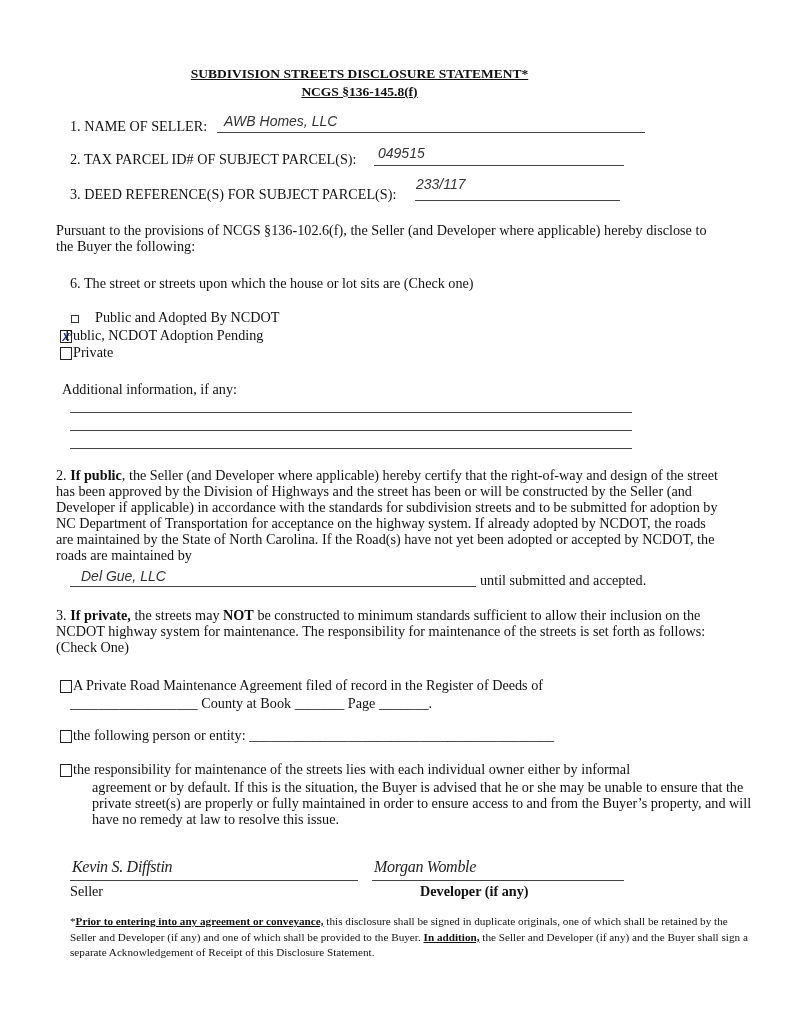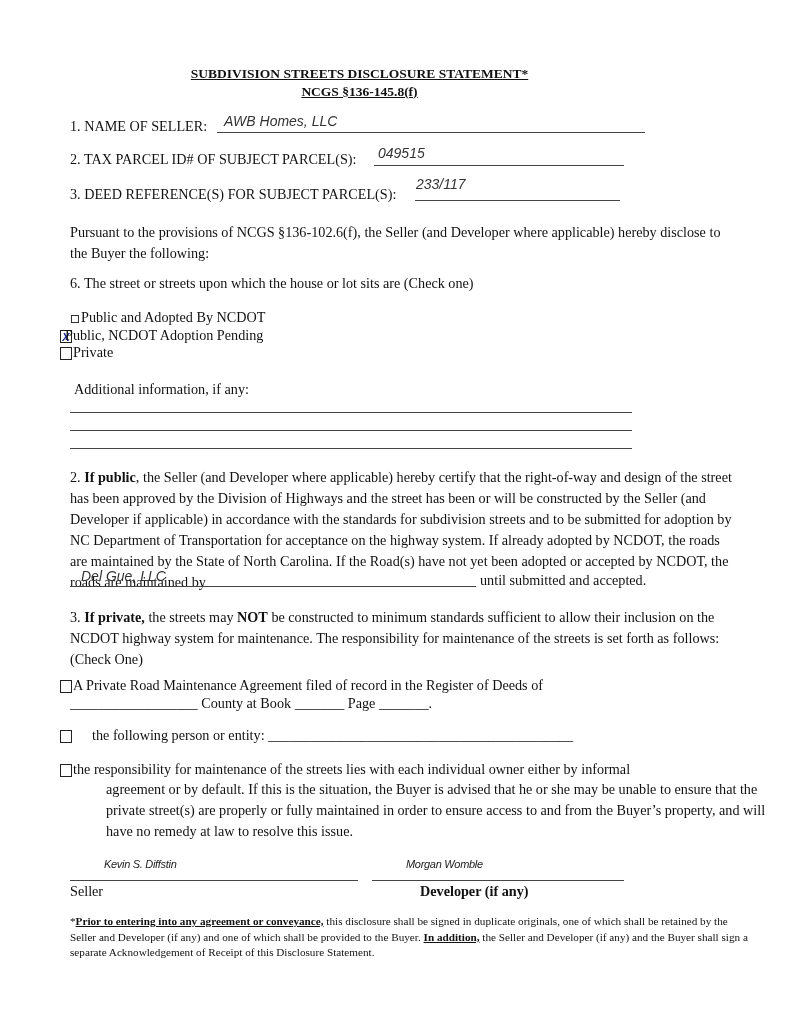--- a/index.html
+++ b/index.html
@@ -2,26 +2,26 @@
 <html><head>
 <meta charset="utf-8">
 <style>
   html, body { margin: 0; padding: 0; background: #ffffff; }
   body { width: 791px; height: 1024px; position: relative; overflow: hidden;
          font-family: "Liberation Serif", serif; color: #111; font-size: 14.2px; }
   .abs { position: absolute; white-space: nowrap; }
   .title { font-weight: bold; text-decoration: underline; font-size: 13.5px; left: 0; width: 719px; text-align: center; }
   .line { border-bottom: 1px solid #444; position: absolute; height: 0; }
   .filled { font-family: "Liberation Sans", sans-serif; font-style: italic; font-size: 14px; color: #333; position: absolute; white-space: nowrap; }
-  .para { position: absolute; left: 70px; width: 670px; line-height: 21px; white-space: normal; }
+  .para { position: absolute; left: 56px; width: 670px; line-height: 16px; white-space: normal; }
   .cb { position: absolute; width: 12px; height: 13px; border: 1px solid #222; box-sizing: border-box;
         font-family: "Liberation Sans", sans-serif; font-style: italic; font-weight: bold; font-size: 11px;
         color: #1a2a8a; text-align: center; line-height: 12px; }
   .smallbox { position: absolute; width: 6px; height: 6px; border: 1px solid #333; }
-  .sig { font-family: Liberation Sans, sans-serif; font-style: italic; font-size: 11px; color: #222; position: absolute; white-space: nowrap; letter-spacing: -0.3px; margin-left: 32px; }
+  .sig { font-family: Liberation Serif, serif; font-style: italic; font-size: 16px; color: #222; position: absolute; white-space: nowrap; letter-spacing: -0.3px; }
   .foot { position: absolute; left: 70px; width: 680px; font-size: 11.2px; line-height: 15.5px; }
   .u { text-decoration: underline; font-weight: bold; }
   b { font-weight: bold; }
 </style>
 </head>
 <body>
 
 <div class="abs title" style="top:66px;">SUBDIVISION STREETS DISCLOSURE STATEMENT*</div>
 <div class="abs title" style="top:84px;">NCGS §136-145.8(f)</div>
 
@@ -35,46 +35,46 @@
 
 <div class="abs" style="left:70px;top:186px;">3. DEED REFERENCE(S) FOR SUBJECT PARCEL(S):</div>
 <div class="line" style="left:415px;width:205px;top:200px;"></div>
 <div class="filled" style="left:416px;top:176px;">233/117</div>
 
 <div class="para" style="top:222px;">Pursuant to the provisions of NCGS §136-102.6(f), the Seller (and Developer where applicable) hereby disclose to the Buyer the following:</div>
 
 <div class="abs" style="left:70px;top:275px;">6. The street or streets upon which the house or lot sits are (Check one)</div>
 
 <div class="smallbox" style="left:71px;top:315px;"></div>
-<div class="abs" style="left:81px;top:309px;">Public and Adopted By NCDOT</div>
+<div class="abs" style="left:95px;top:309px;">Public and Adopted By NCDOT</div>
 
 <div class="cb" style="left:60px;top:330px;">X</div>
 <div class="abs" style="left:65px;top:327px;">Public, NCDOT Adoption Pending</div>
 
 <div class="cb" style="left:60px;top:347px;"></div>
 <div class="abs" style="left:73px;top:344px;">Private</div>
 
-<div class="abs" style="left:74px;top:381px;">Additional information, if any:</div>
+<div class="abs" style="left:62px;top:381px;">Additional information, if any:</div>
 <div class="line" style="left:70px;width:562px;top:412px;"></div>
 <div class="line" style="left:70px;width:562px;top:430px;"></div>
 <div class="line" style="left:70px;width:562px;top:448px;"></div>
 
 <div class="para" style="top:467px;"><span>2.</span> <b>If public</b><span>, the Seller (and Developer where applicable) hereby certify that the right-of-way and design of the street has been approved by the Division of Highways and the street has been or will be constructed  by the Seller (and Developer if applicable) in accordance with the standards for subdivision streets and  to be submitted for adoption by NC Department of Transportation for acceptance on the highway  system. If already adopted by NCDOT, the roads are maintained by the State of North Carolina. If the  Road(s) have not yet been adopted or accepted by NCDOT, the roads are maintained by</span></div>
 <div class="line" style="left:70px;width:406px;top:586px;"></div>
 <div class="filled" style="left:81px;top:568px;">Del Gue, LLC</div>
 <div class="abs" style="left:480px;top:572px;">until submitted and accepted.</div>
 
 <div class="para" style="top:607px;"><span>3.</span> <b>If private,</b><span> the streets may </span><b>NOT</b><span> be constructed to minimum standards sufficient to allow their inclusion on the NCDOT highway system for maintenance. The responsibility for maintenance of the streets is set forth as follows: (Check One)</span></div>
 
 <div class="cb" style="left:60px;top:680px;"></div>
 <div class="abs" style="left:73px;top:677px;">A Private Road Maintenance Agreement filed of record in the Register of Deeds of</div>
 <div class="abs" style="left:70px;top:695px;">__________________ County at Book _______ Page _______.</div>
 
 <div class="cb" style="left:60px;top:730px;"></div>
-<div class="abs" style="left:73px;top:727px;margin-left:19px;">the following person or entity: ___________________________________________</div>
+<div class="abs" style="left:73px;top:727px;">the following person or entity: ___________________________________________</div>
 
 <div class="cb" style="left:60px;top:764px;"></div>
 <div class="abs" style="left:73px;top:761px;">the responsibility for maintenance of the streets lies with each individual owner either by informal</div>
 <div class="para" style="top:779px;width:665px;margin-left:36px;">agreement or by default. If this is the situation, the Buyer is advised that he or she may be unable to  ensure that the private street(s) are properly or fully maintained in order to ensure access to and from  the Buyer’s property, and will have no remedy at law to resolve this issue.</div>
 
 <div class="sig" style="left:72px;top:858px;">Kevin S. Diffstin</div>
 <div class="line" style="left:70px;width:288px;top:880px;"></div>
 <div class="abs" style="left:70px;top:883px;">Seller</div>
 
 <div class="sig" style="left:374px;top:858px;">Morgan Womble</div>

